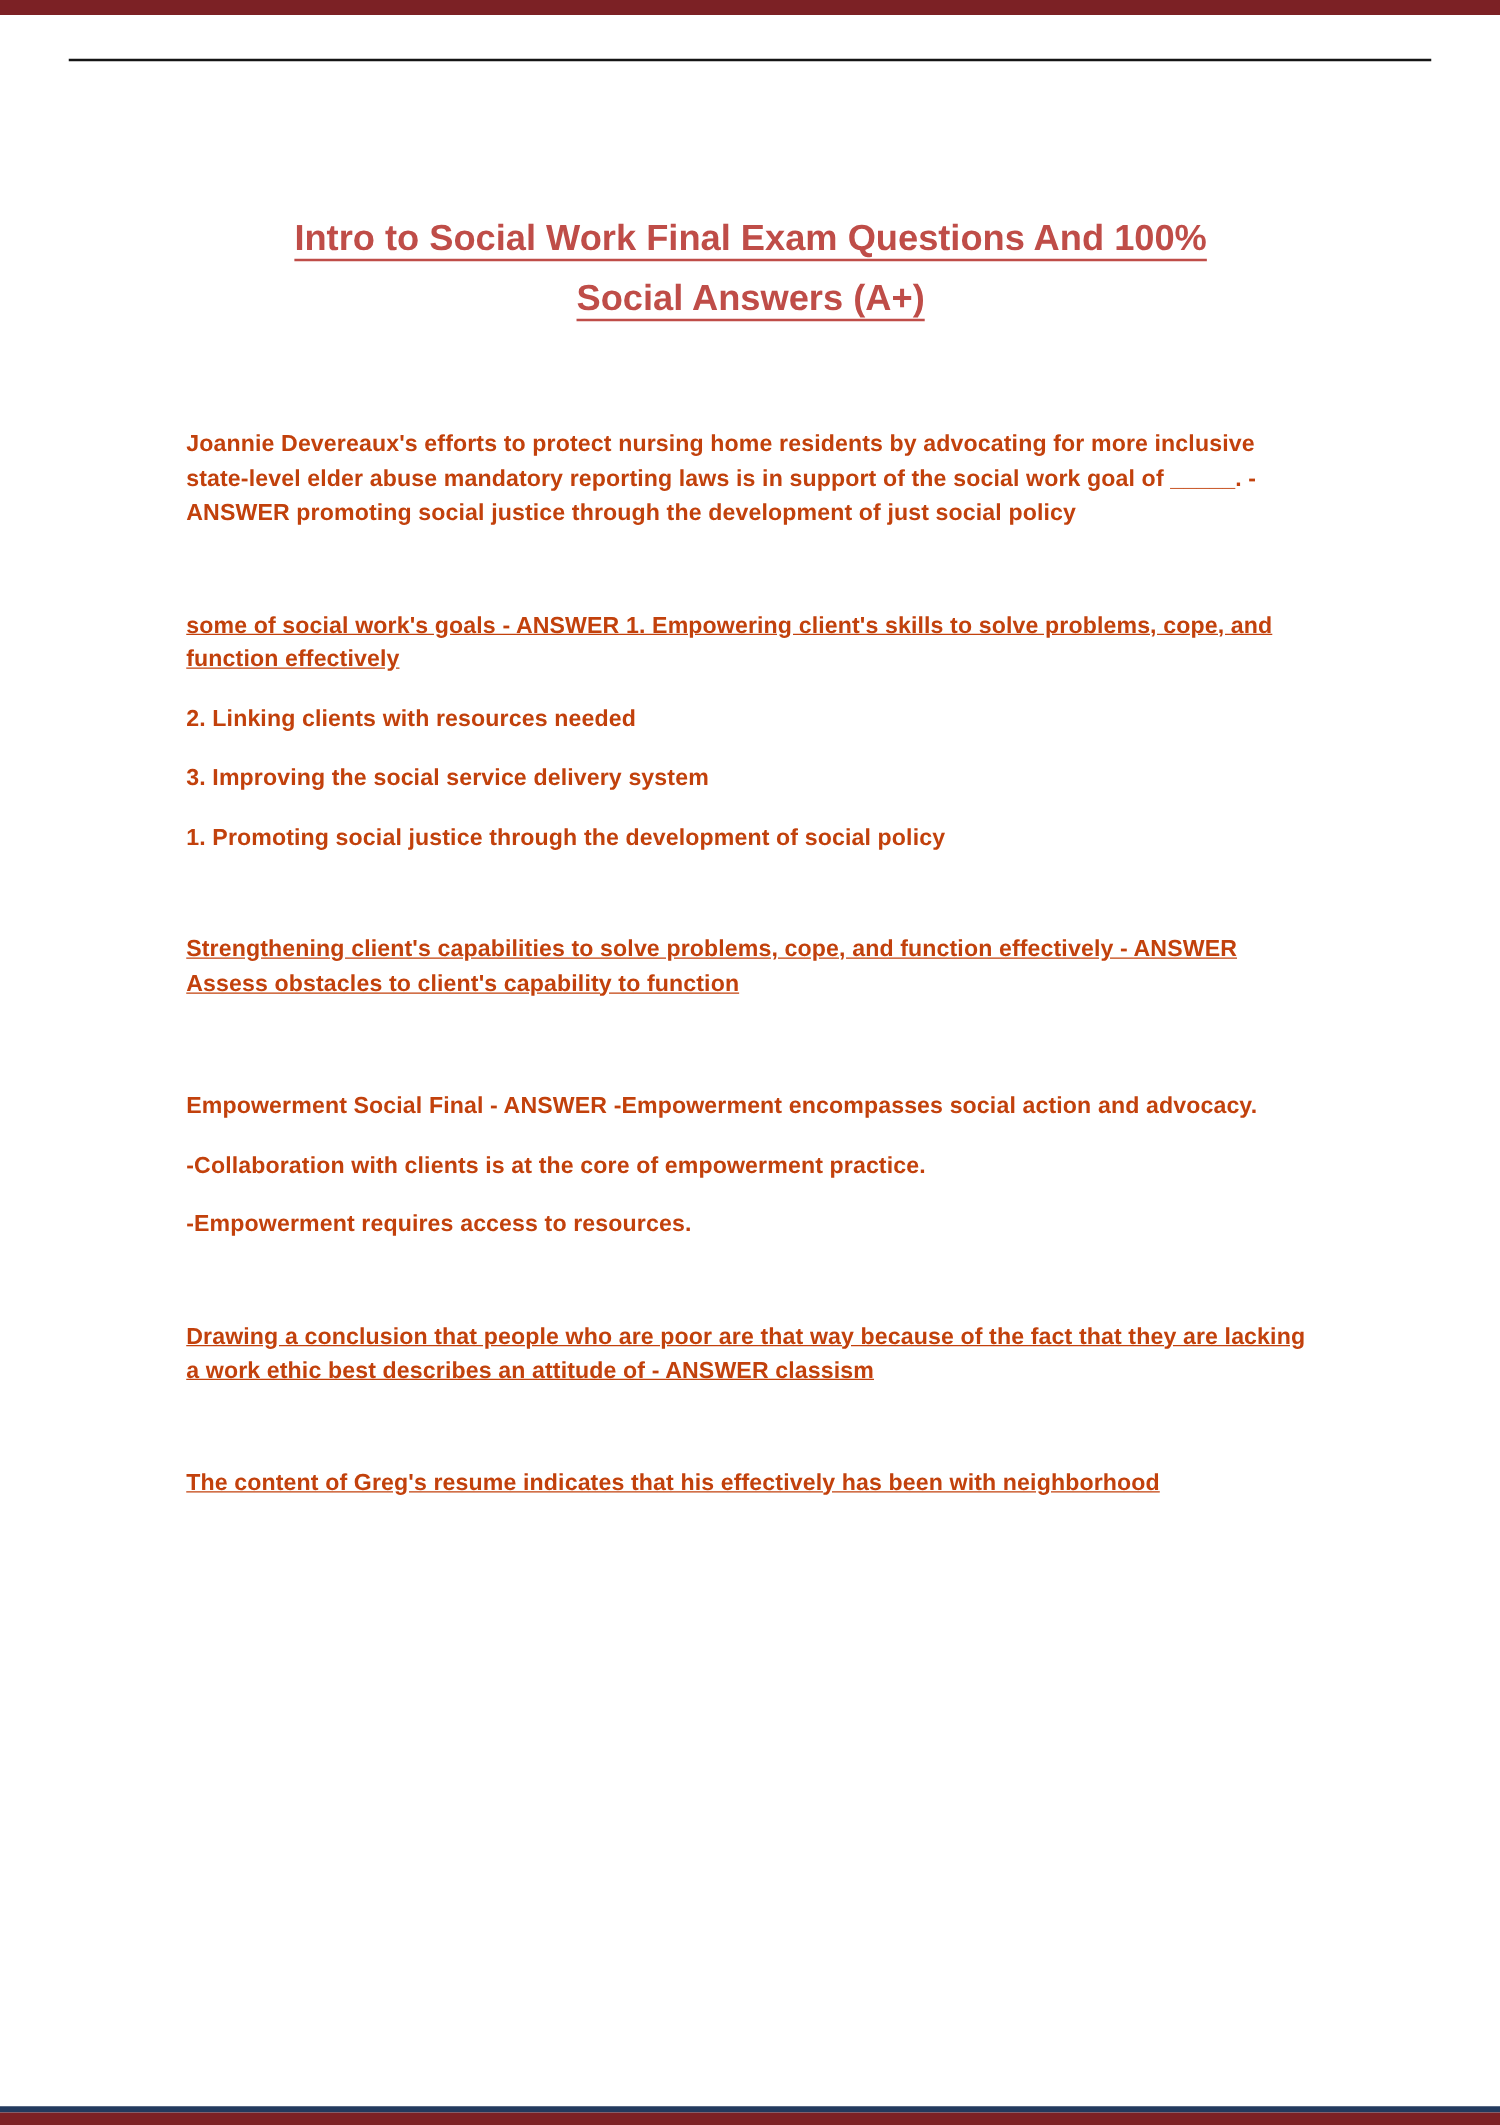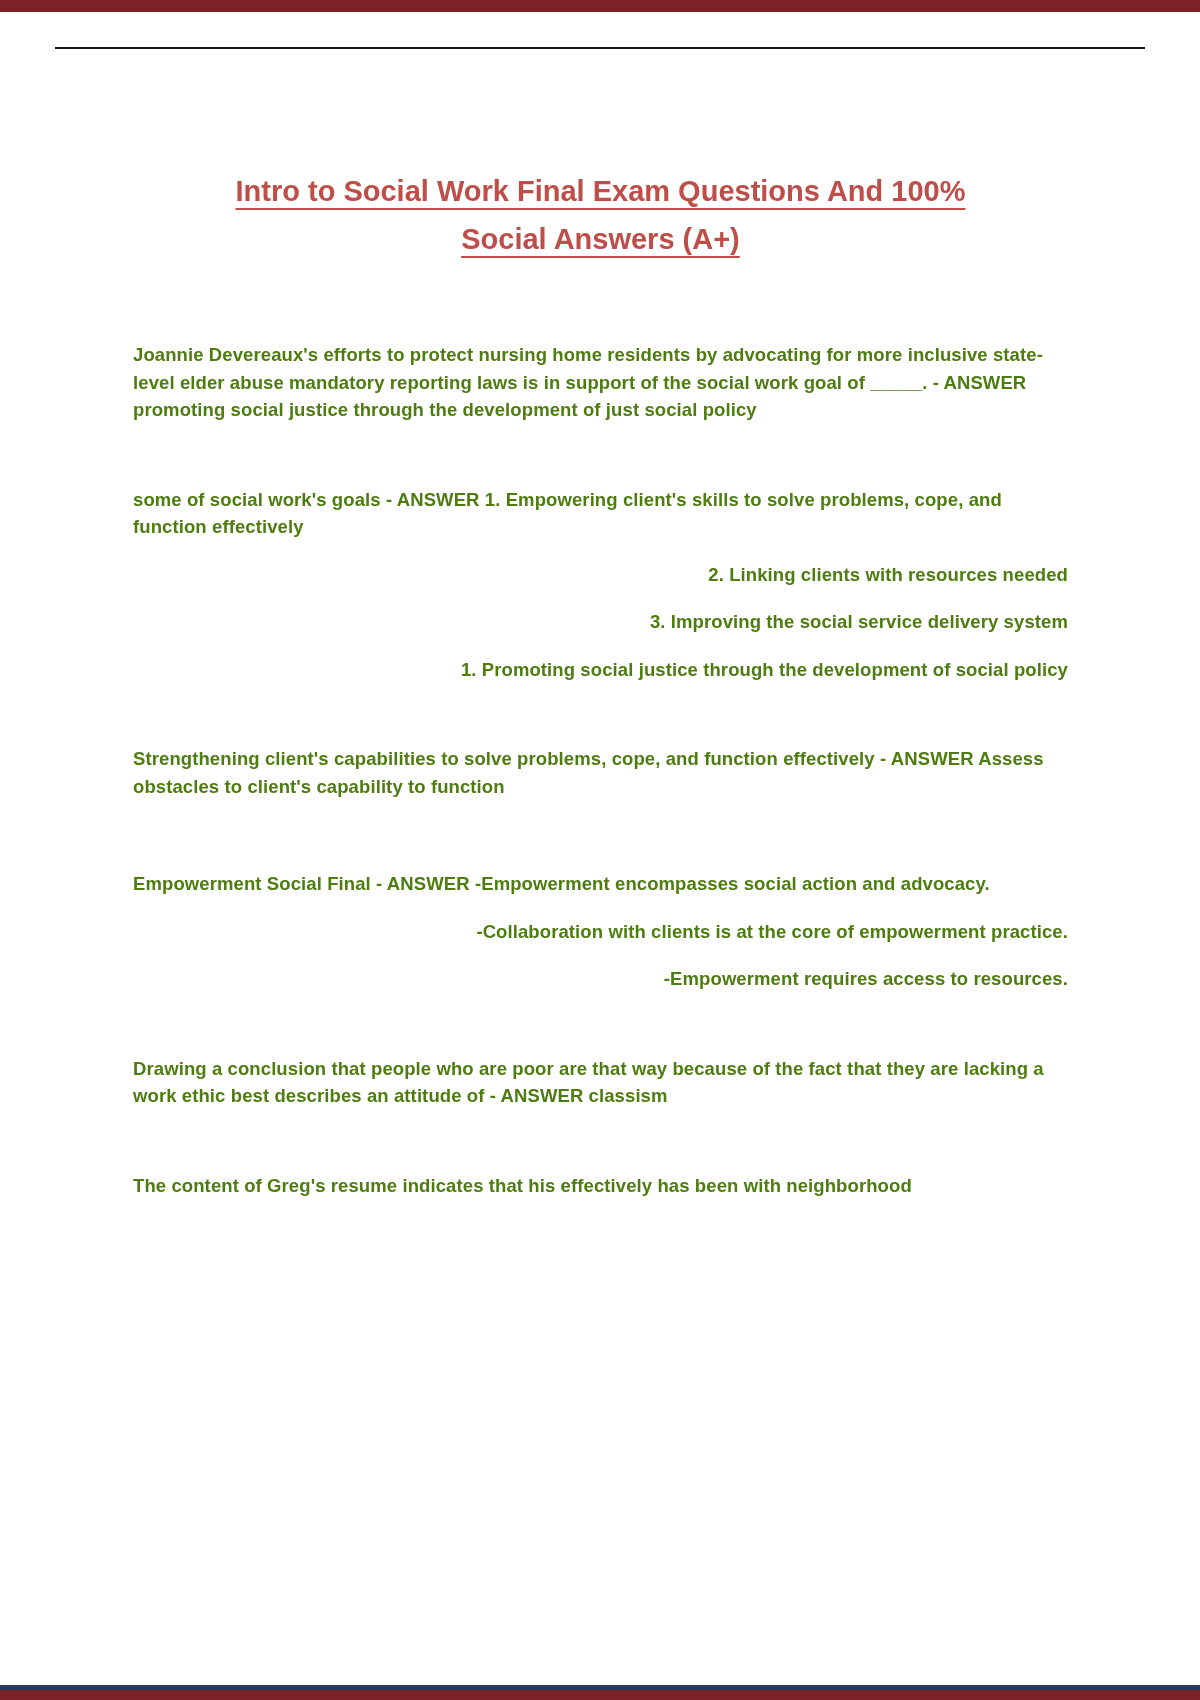--- a/index.html
+++ b/index.html
@@ -39,30 +39,30 @@
     font-size: 29px;
     font-weight: 700;
     line-height: 48px;
   }
   .doc-title .title-line {
     text-decoration: underline;
     text-decoration-thickness: 2px;
     text-underline-offset: 7px;
   }
   .para {
-    margin: 0;
-    color: #4d7c0f;
+    margin: 16px;
+    color: #c2410c;
     font-size: 18.5px;
     font-weight: 700;
     line-height: 27.5px;
     letter-spacing: 0.1px;
   }
   .first-para { margin-top: 78px; }
-  .gap-s { margin-top: 20px; text-align: right; }
-  .gap-l { margin-top: 62px; }
+  .gap-s { margin-top: 20px; }
+  .gap-l { margin-top: 62px; text-decoration: underline; }
   .gap-xl { margin-top: 70px; }
   .bottom-bars {
     margin-top: auto;
     width: 100%;
   }
   .bottom-line {
     height: 5px;
     width: 100%;
     background: #233a5e;
   }

